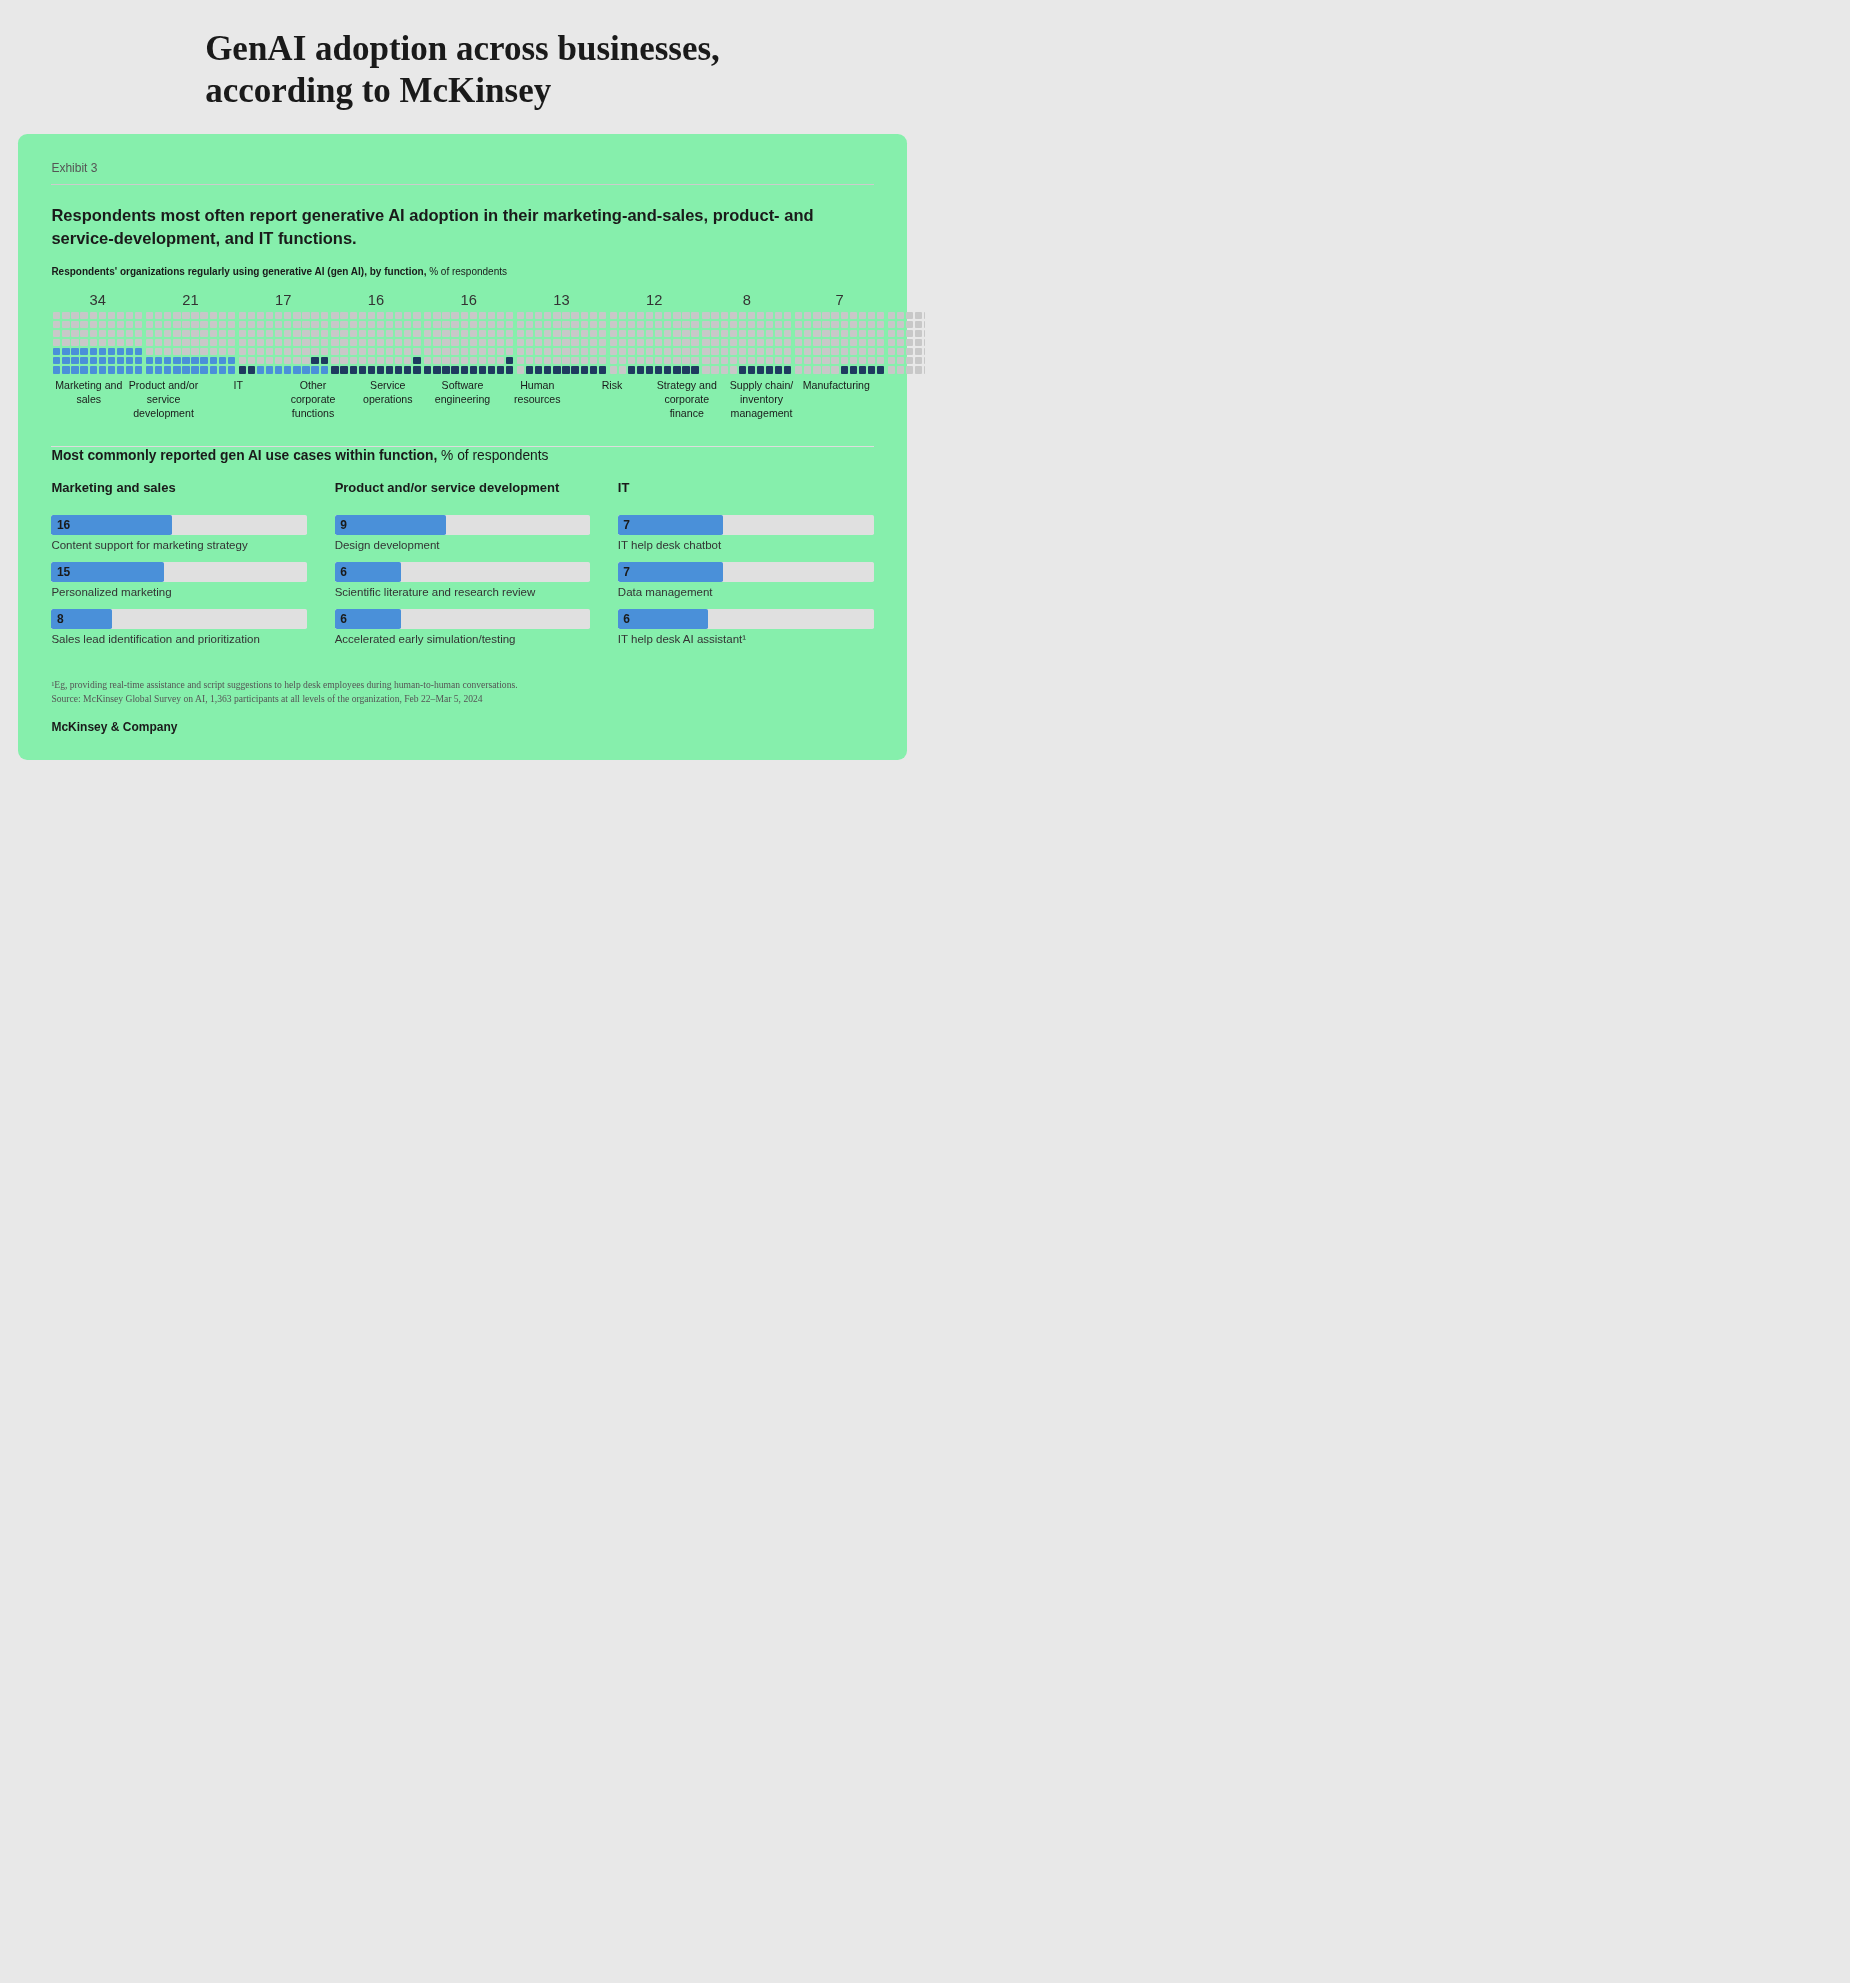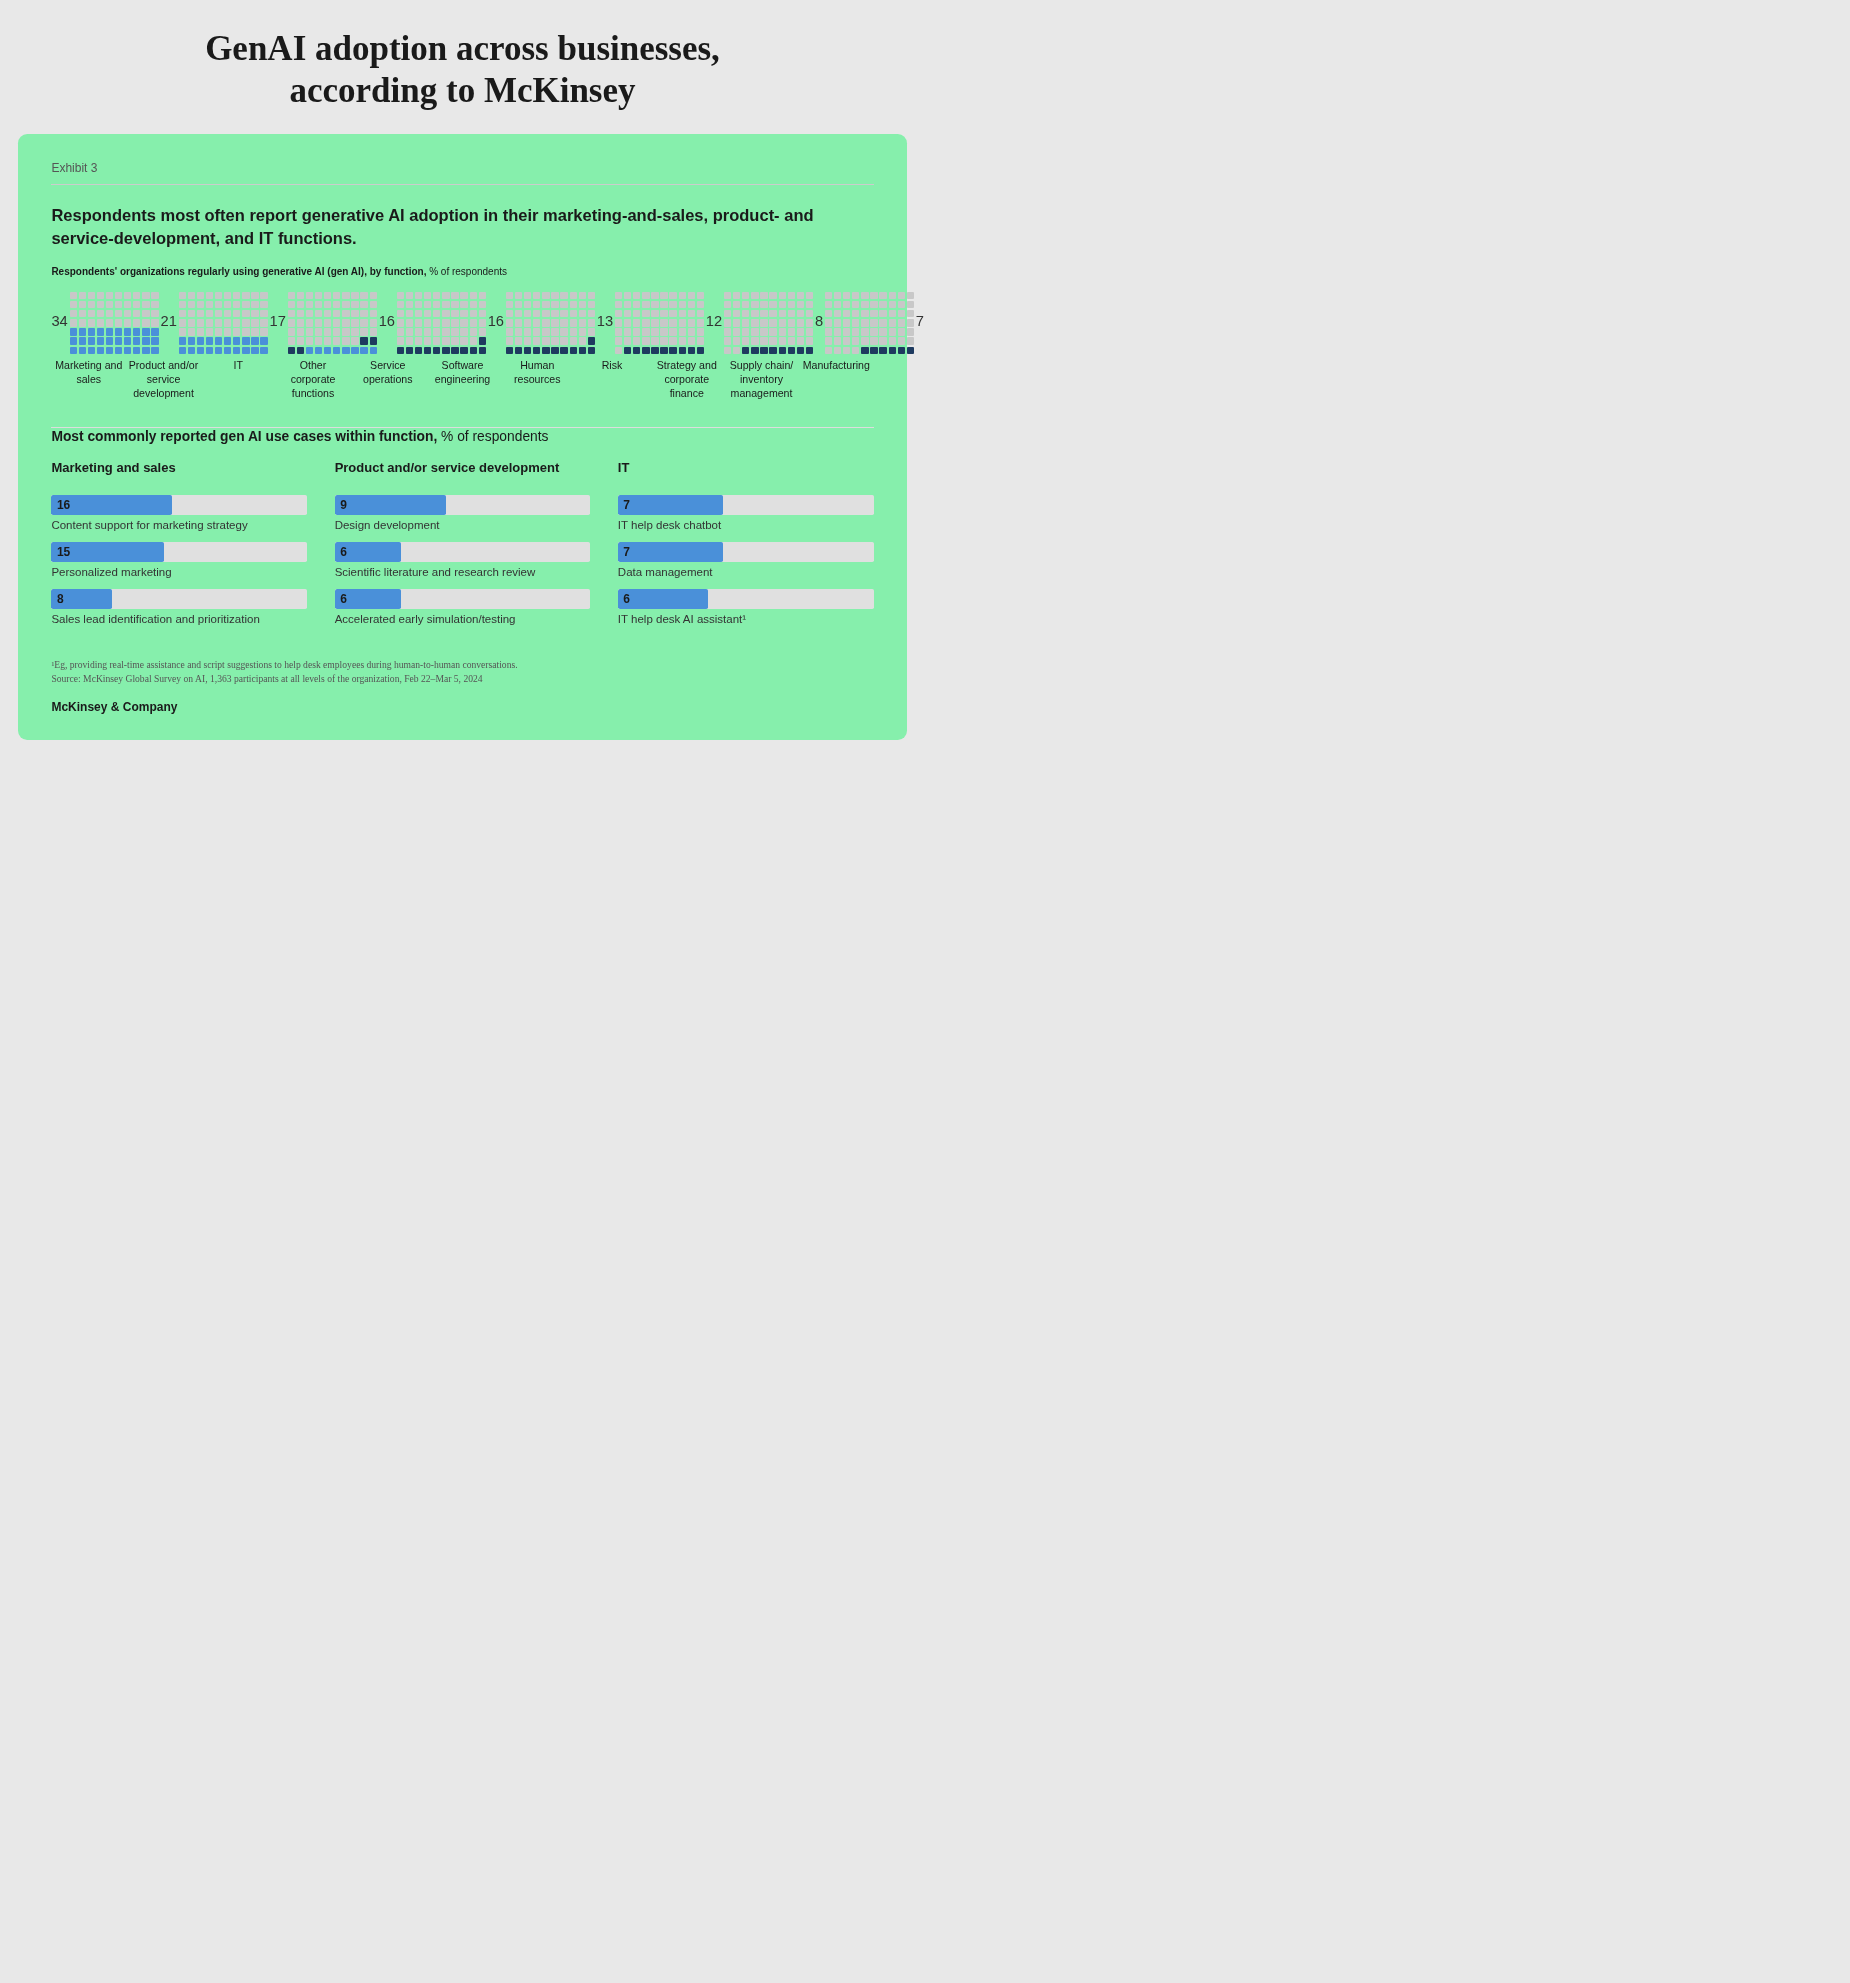--- a/index.html
+++ b/index.html
@@ -9,21 +9,21 @@
       width: 925px;
       min-height: 992px;
       display: flex;
       flex-direction: column;
       align-items: center;
       padding: 27.5px 18.4px;
     }
     .main-title {
       font-size: 35px;
       font-weight: 700;
-      text-align: center;
+      text-align: left;
       color: #1a1a1a;
       line-height: 1.2;
       margin-bottom: 22px;
       max-width: 643px;
     }
     .card {
       background: #86efac;
       border-radius: 9.2px;
       padding: 27.5px 33px 26px 33px;
       width: 100%;
@@ -66,21 +66,21 @@
       margin-bottom: 26px;
     }
     .dot-chart-cols {
       display: flex;
       align-items: flex-end;
       gap: 0;
       margin-bottom: 5.5px;
     }
     .dot-col {
       display: flex;
-      flex-direction: row;
+      flex-direction: column;
       align-items: center;
       flex: 1;
     }
     .dot-col-number {
       font-size: 14.7px;
       font-family: 'Arial', sans-serif;
       color: #333;
       margin-bottom: 3.7px;
       font-weight: 400;
     }

